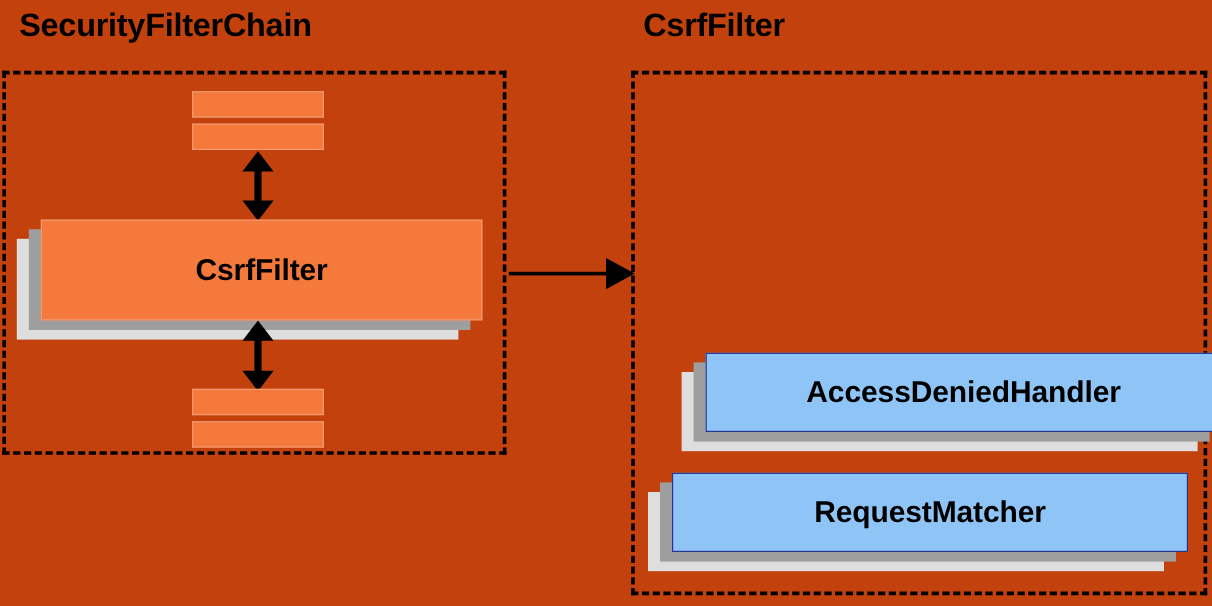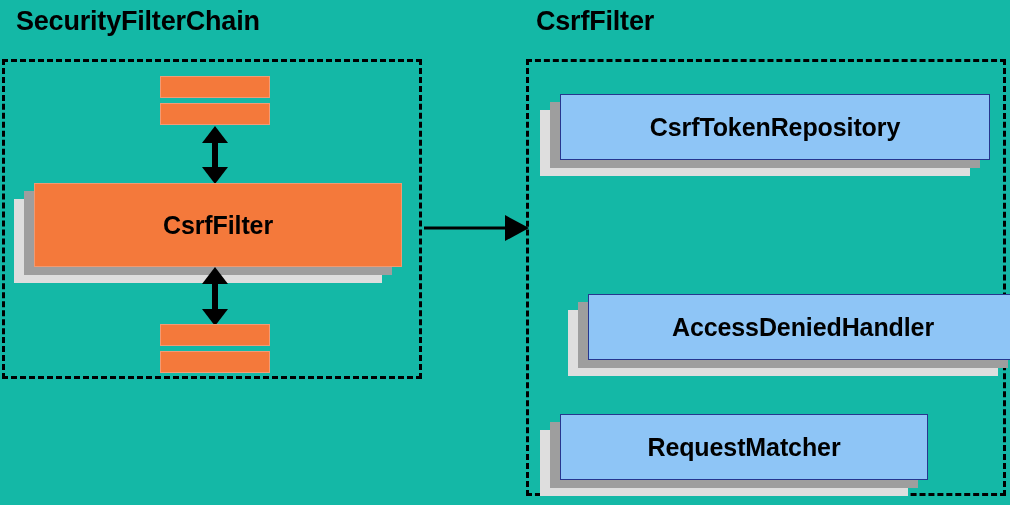--- a/index.html
+++ b/index.html
@@ -7,21 +7,21 @@
     padding: 0;
     background: #ffffff;
   }
   body {
     font-family: "Liberation Sans", sans-serif;
   }
   #canvas {
     position: relative;
     width: 1010px;
     height: 505px;
-    background: #14b8a6;
+    background: #c2410c;
     overflow: hidden;
   }
 
   .panel-title {
     position: absolute;
     font-family: "Liberation Sans", sans-serif;
     font-weight: bold;
     font-size: 27px;
     color: #000000;
     letter-spacing: -0.2px;
@@ -168,38 +168,31 @@
 
   <div class="h-arrow" style="left:424px; top:215px; width:105px; height:26px;">
     <div class="stem" style="width:85px;"></div>
     <div class="head-right"></div>
   </div>
 
   <div class="panel-title" id="title-right">CsrfFilter</div>
 
   <div class="dashed-box" id="box-right"></div>
 
-  <div class="card blue" style="left:560px; top:94px; width:430px; height:66px;">
-    <div class="shadow-light"></div>
-    <div class="shadow-dark"></div>
-    <div class="face">
-      <span class="label">CsrfTokenRepository</span>
-    </div>
-  </div>
 
 
   <div class="card blue" style="left:588px; top:294px; width:430px; height:66px;border-radius:17px;">
     <div class="shadow-light"></div>
     <div class="shadow-dark"></div>
     <div class="face">
       <span class="label">AccessDeniedHandler</span>
     </div>
   </div>
 
-  <div class="card blue" style="left:560px; top:394px; width:368px; height:66px;margin-top:20px;">
+  <div class="card blue" style="left:560px; top:394px; width:430px; height:66px;">
     <div class="shadow-light"></div>
     <div class="shadow-dark"></div>
     <div class="face">
       <span class="label">RequestMatcher</span>
     </div>
   </div>
 
 </div>
 
 </body></html>

